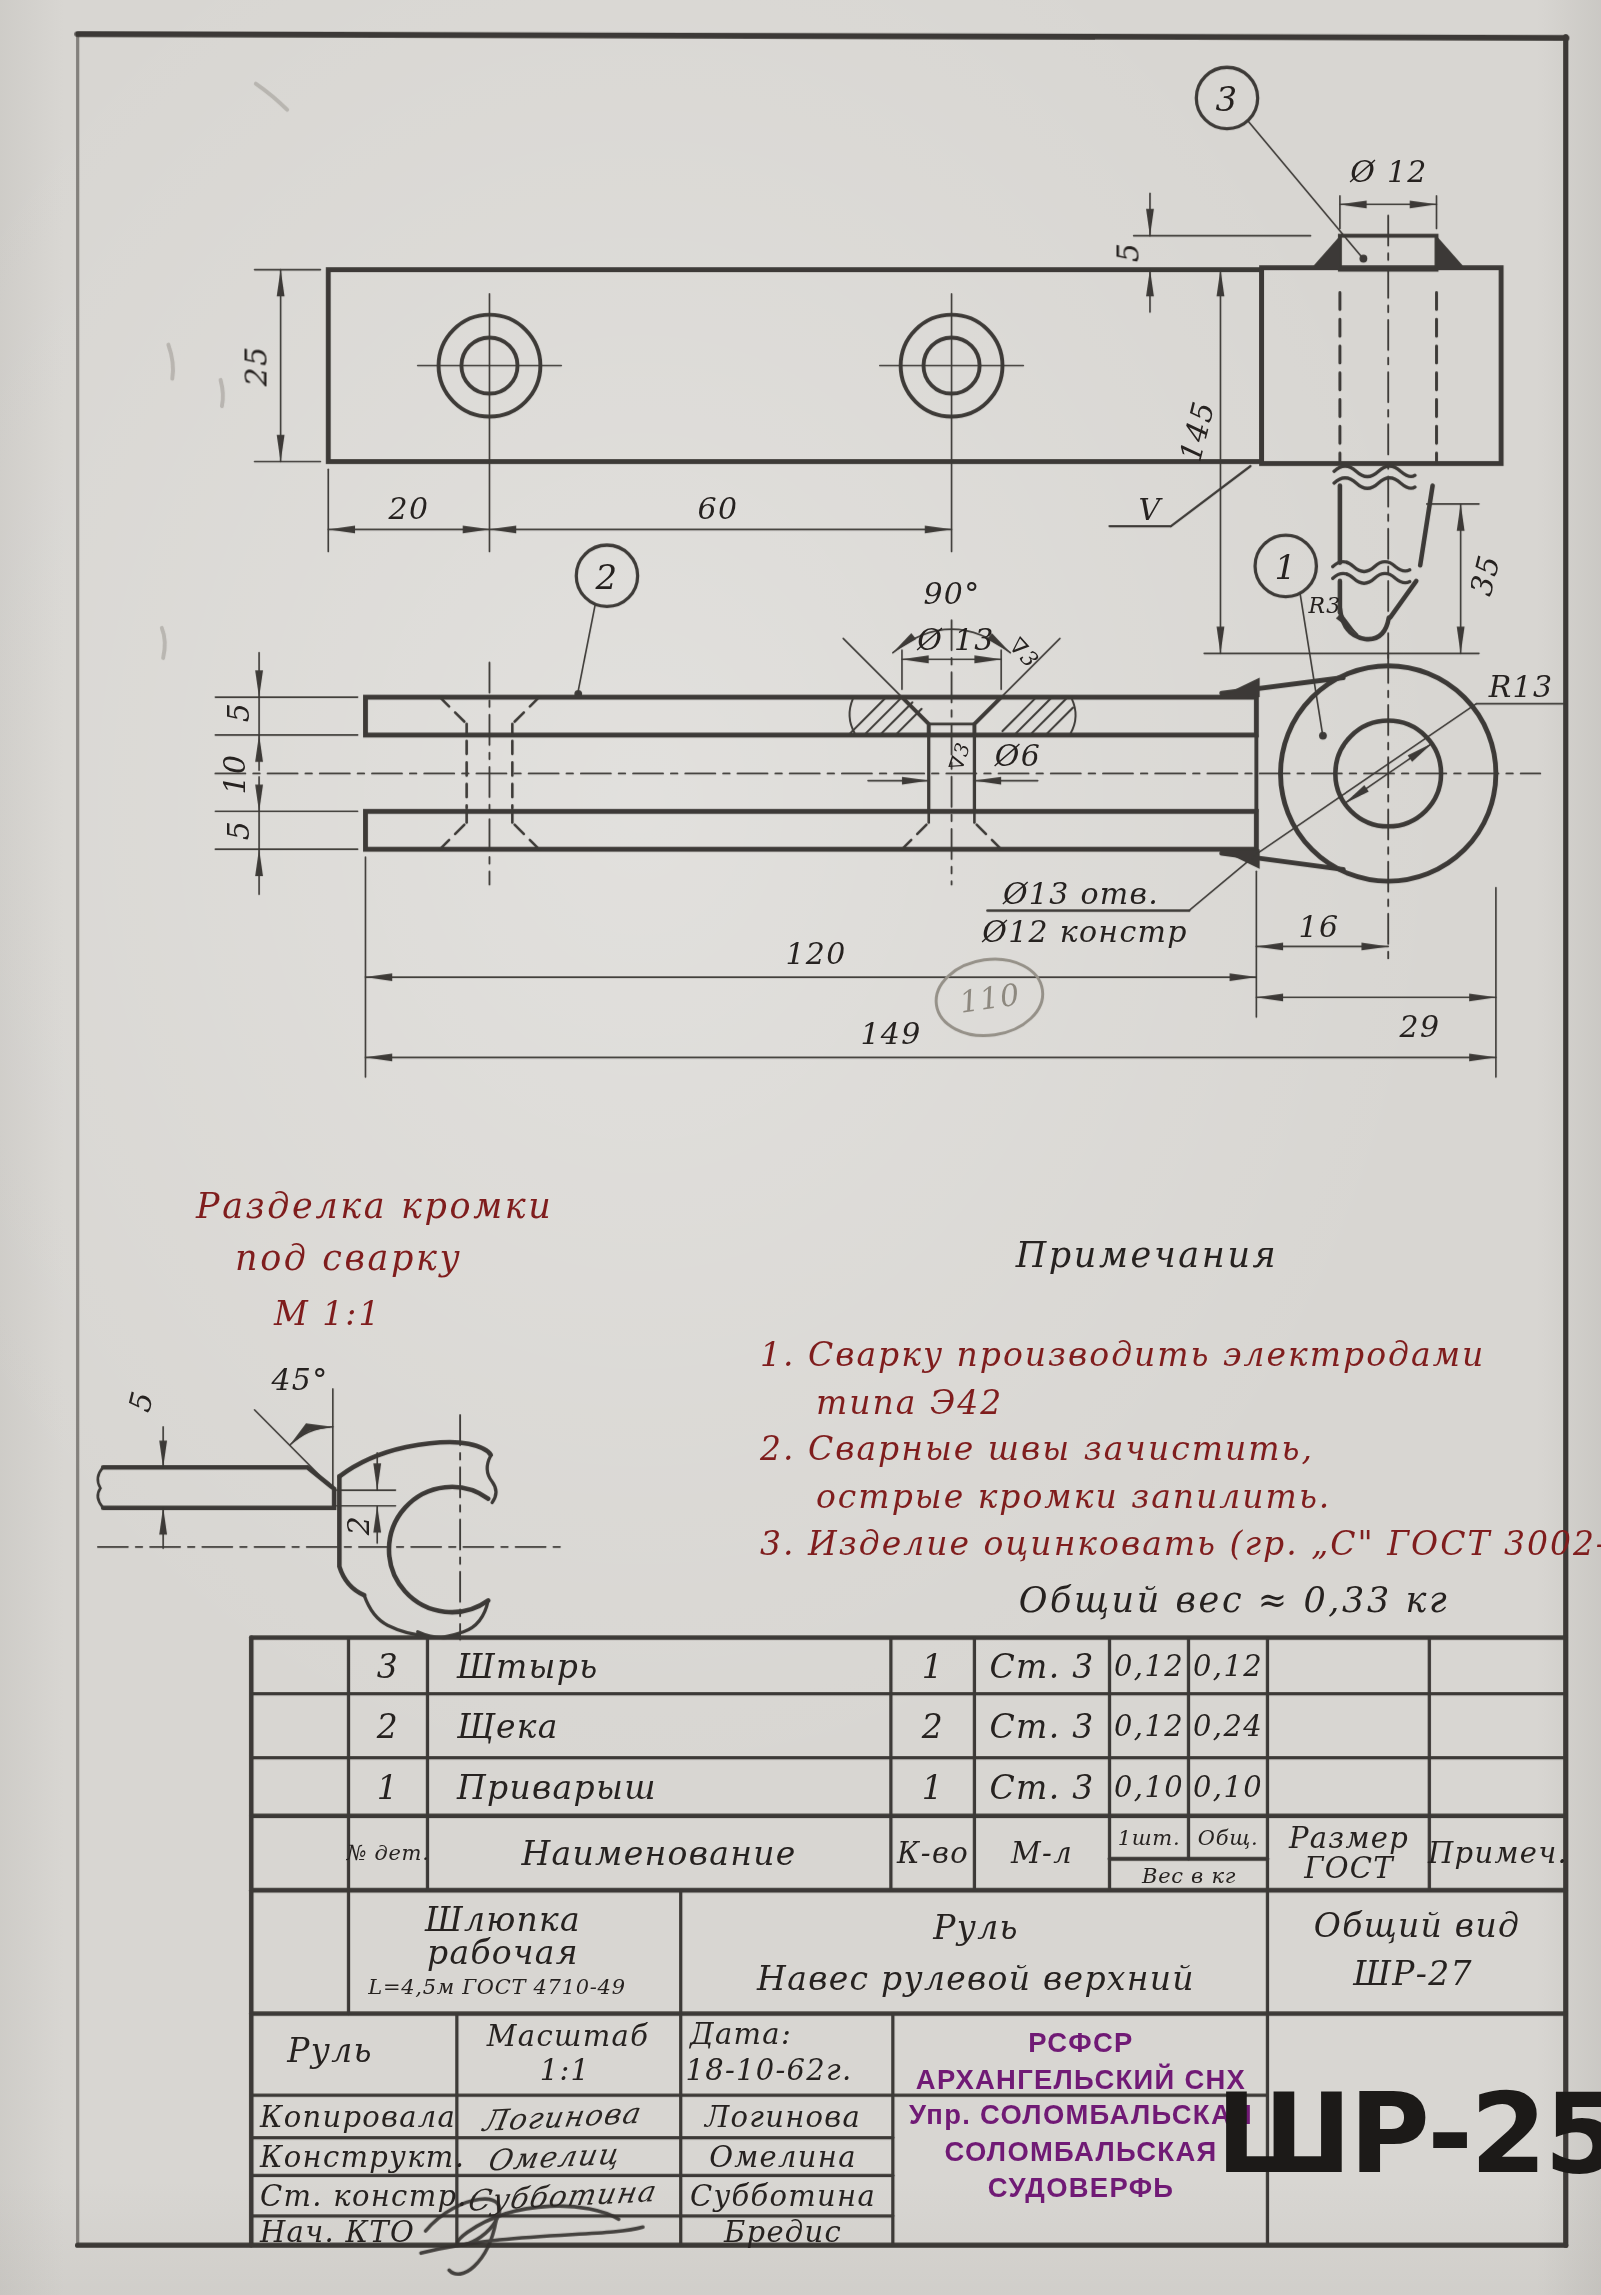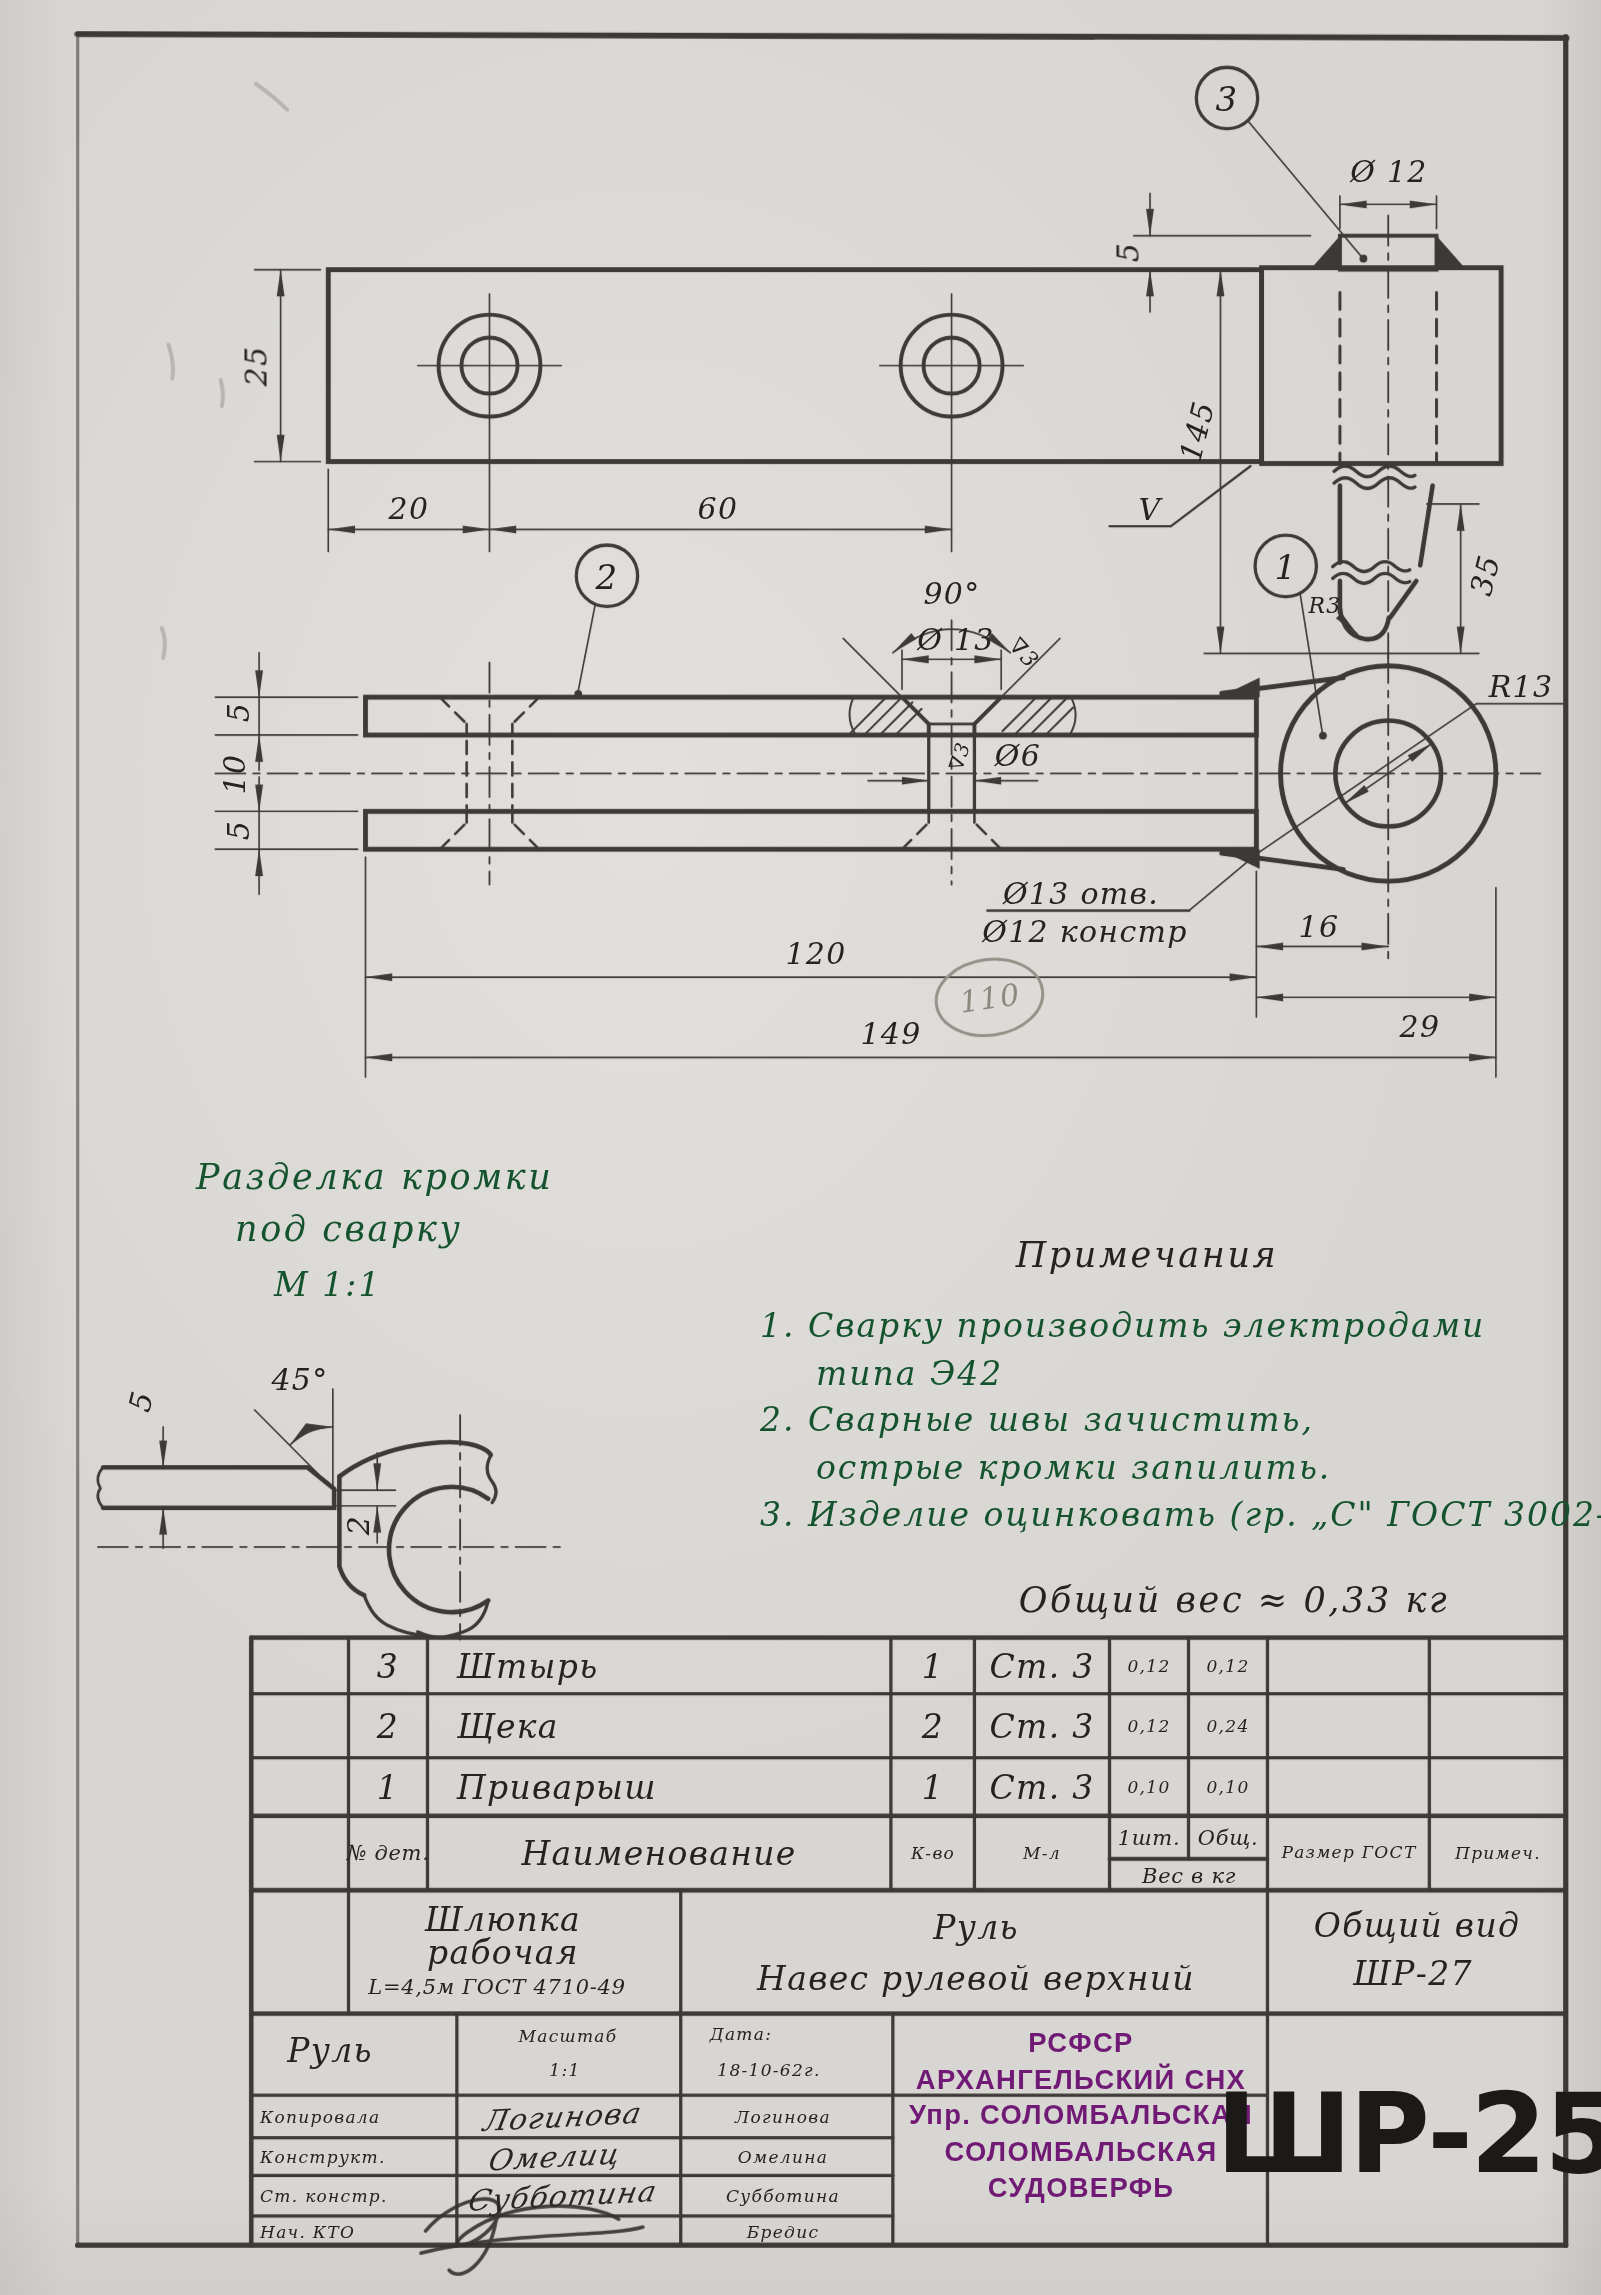--- a/index.html
+++ b/index.html
@@ -14,28 +14,28 @@
   .lbl{position:absolute;transform:translate(-50%,-50%);font:italic 30px "DejaVu Serif",serif;
        color:#262220;white-space:nowrap;letter-spacing:1.3px;}
   .big{font-size:34px;}
   .sm{font-size:22px;}
   .xs{font-size:19.6px;}
   .r90{transform:translate(-50%,-50%) rotate(-90deg);}
   .r76{transform:translate(-50%,-50%) rotate(-76deg);}
   .r48{transform:translate(-50%,-50%) rotate(48deg);}
   .rm72{transform:translate(-50%,-50%) rotate(-72deg);}
   .rm8{transform:translate(-50%,-50%) rotate(-8deg);}
-  .note{position:absolute;transform:none;font:italic 33px "DejaVu Serif",serif;color:#14532d;
-        white-space:nowrap;letter-spacing:2px;}
+  .note{position:absolute;transform:none;font:italic 33px "DejaVu Serif",serif;color:#7f1d1d;
+        white-space:nowrap;letter-spacing:2px;margin-top:29px;}
   .ttl{font-size:35px;letter-spacing:2.6px;}
   .pencil{color:#8d887f;}
   .tb{position:absolute;transform:translate(-50%,-50%);font:italic 33px "DejaVu Serif",serif;
       color:#262220;white-space:nowrap;letter-spacing:1.3px;}
   .tbl{transform:translate(0,-50%);} 
-  .tbs{font-size:17px;}
+  .tbs{font-size:29px;}
   .tbx{font-size:21px;letter-spacing:0.7px;}
   .org{font:600 27.4px "Liberation Sans",sans-serif;letter-spacing:1.3px;color:#701a75;}
   .docnum{font:900 110px "DejaVu Sans",sans-serif;letter-spacing:-2.6px;color:#1c1a18;}
   .sig{font:italic 29px "DejaVu Serif",serif;transform:translate(-50%,-50%) skewX(-14deg) rotate(-3deg);color:#2a2623;}
   .wrap2{white-space:normal;width:137px;text-align:center;line-height:1.05;}
 </style>
 </head>
 <body>
 
 <svg width="1601" height="2295" viewBox="0 0 2453 3516">

